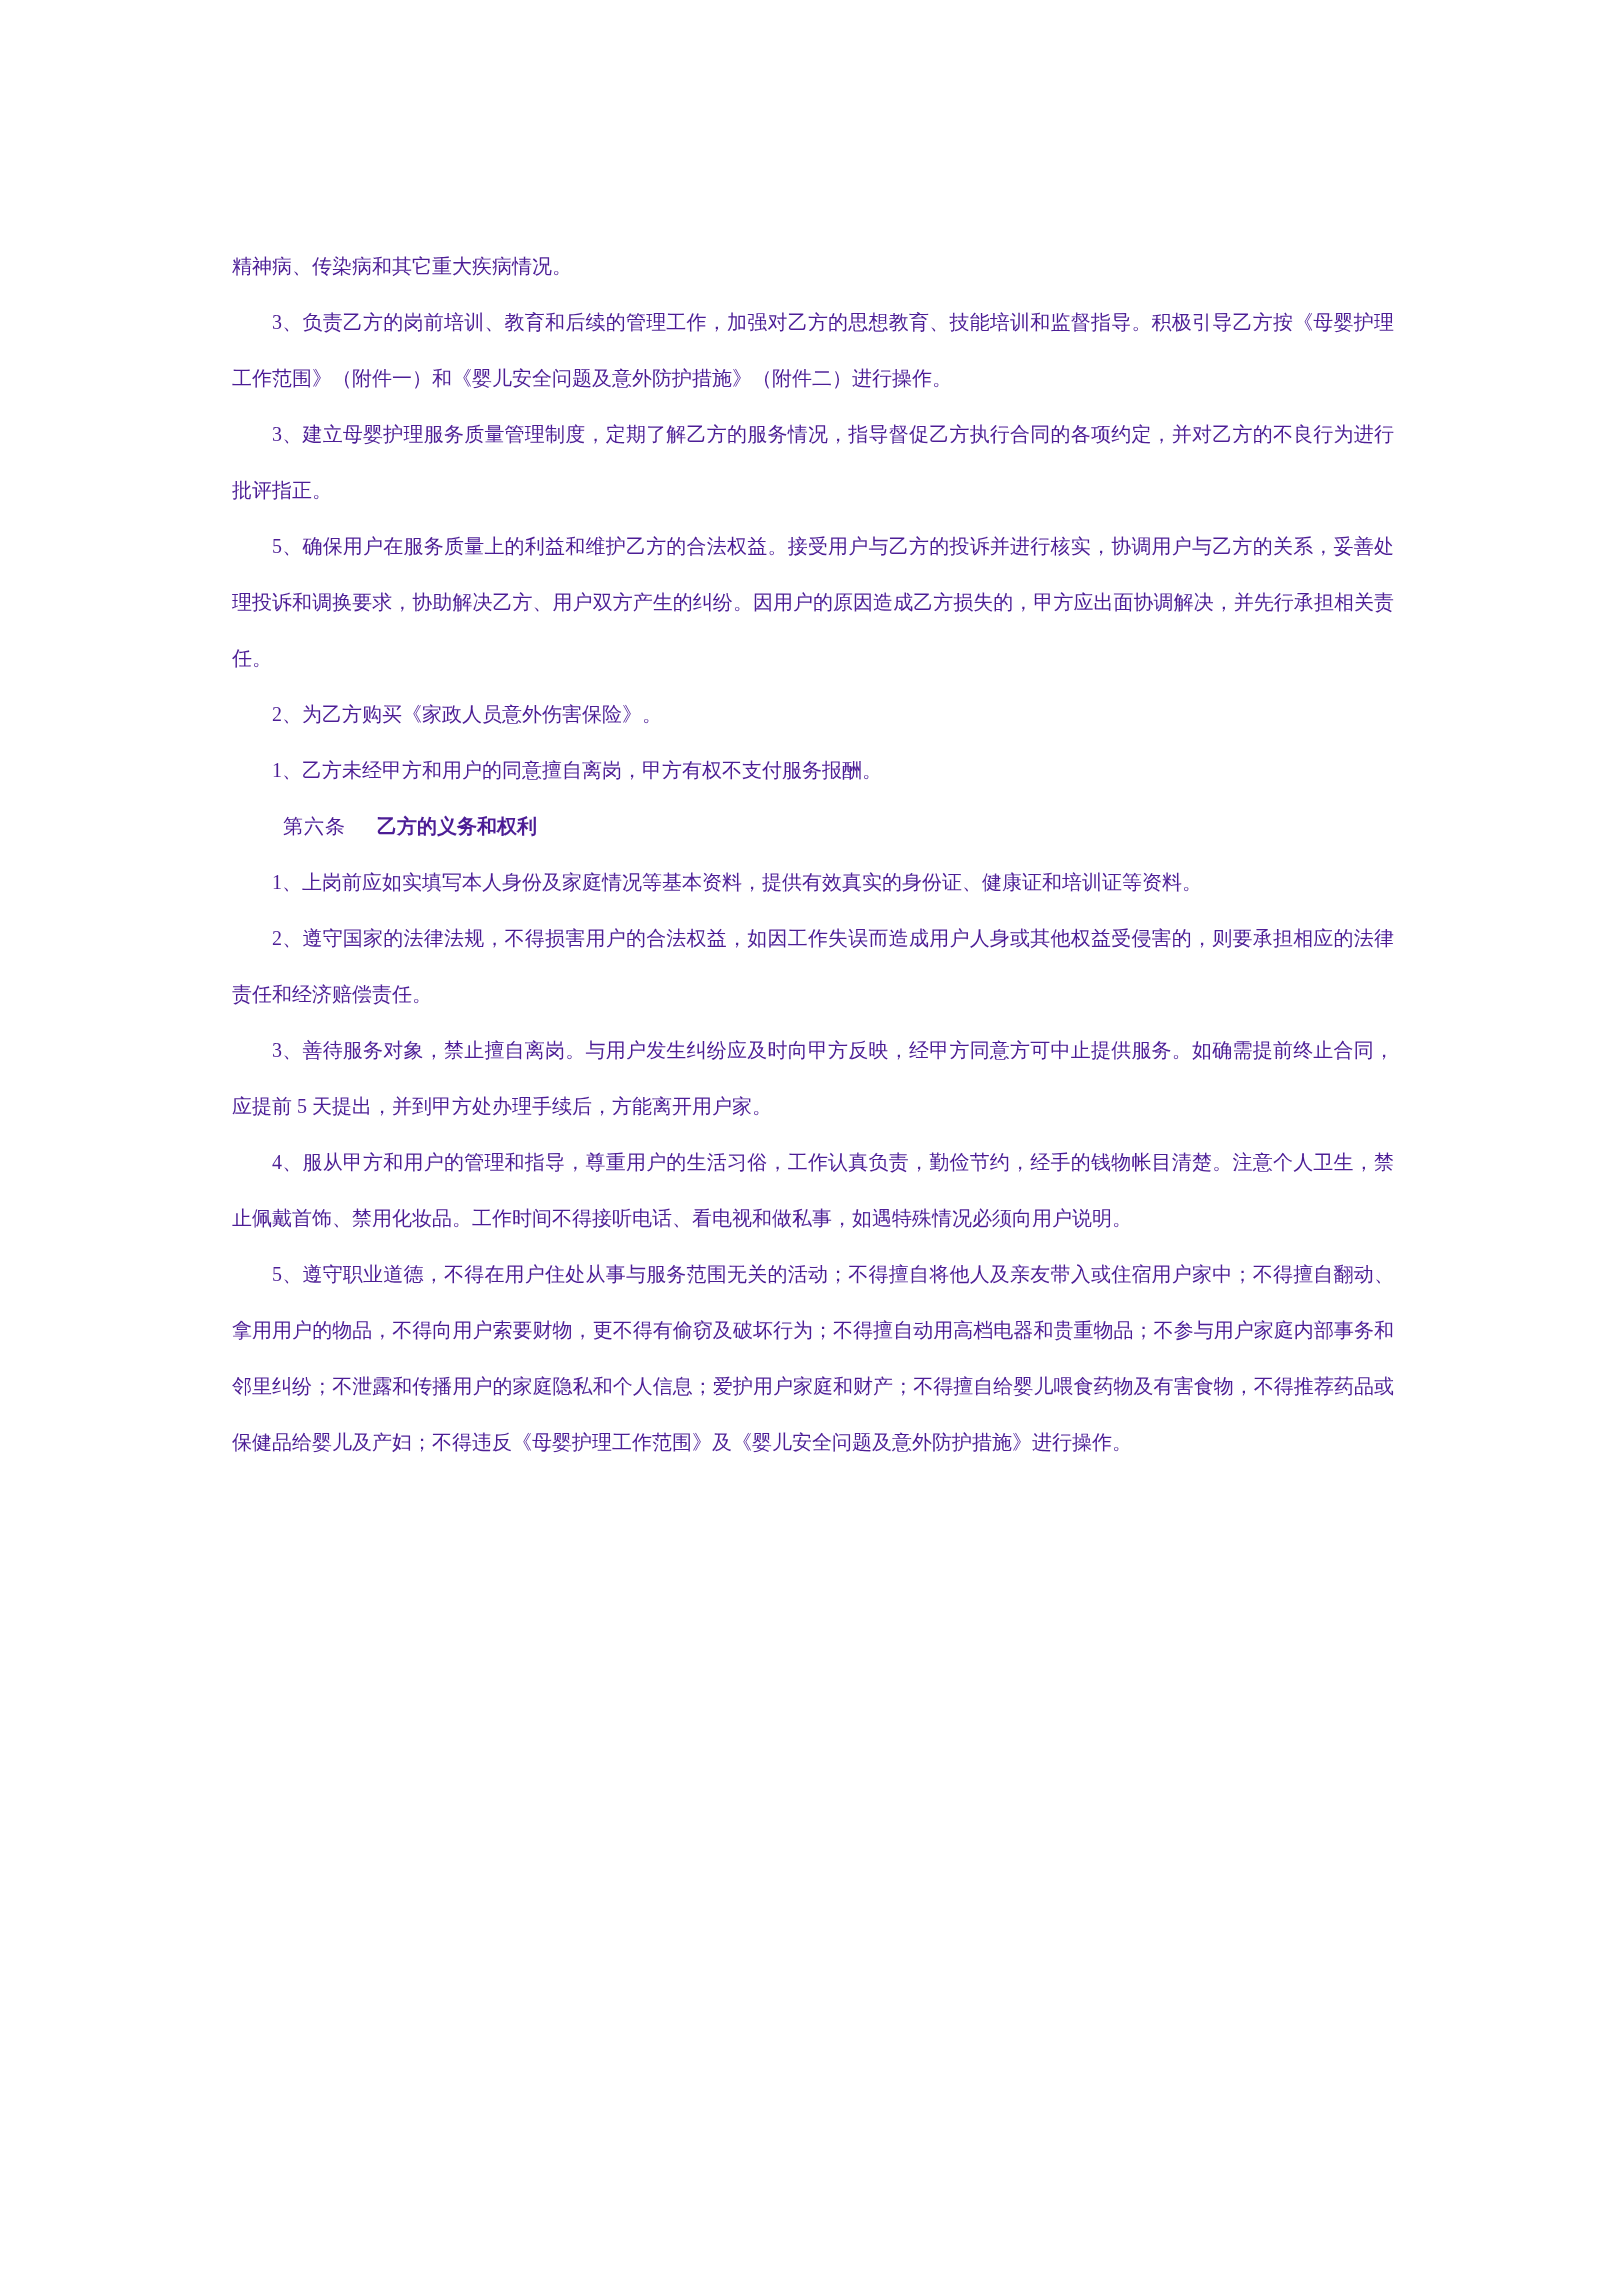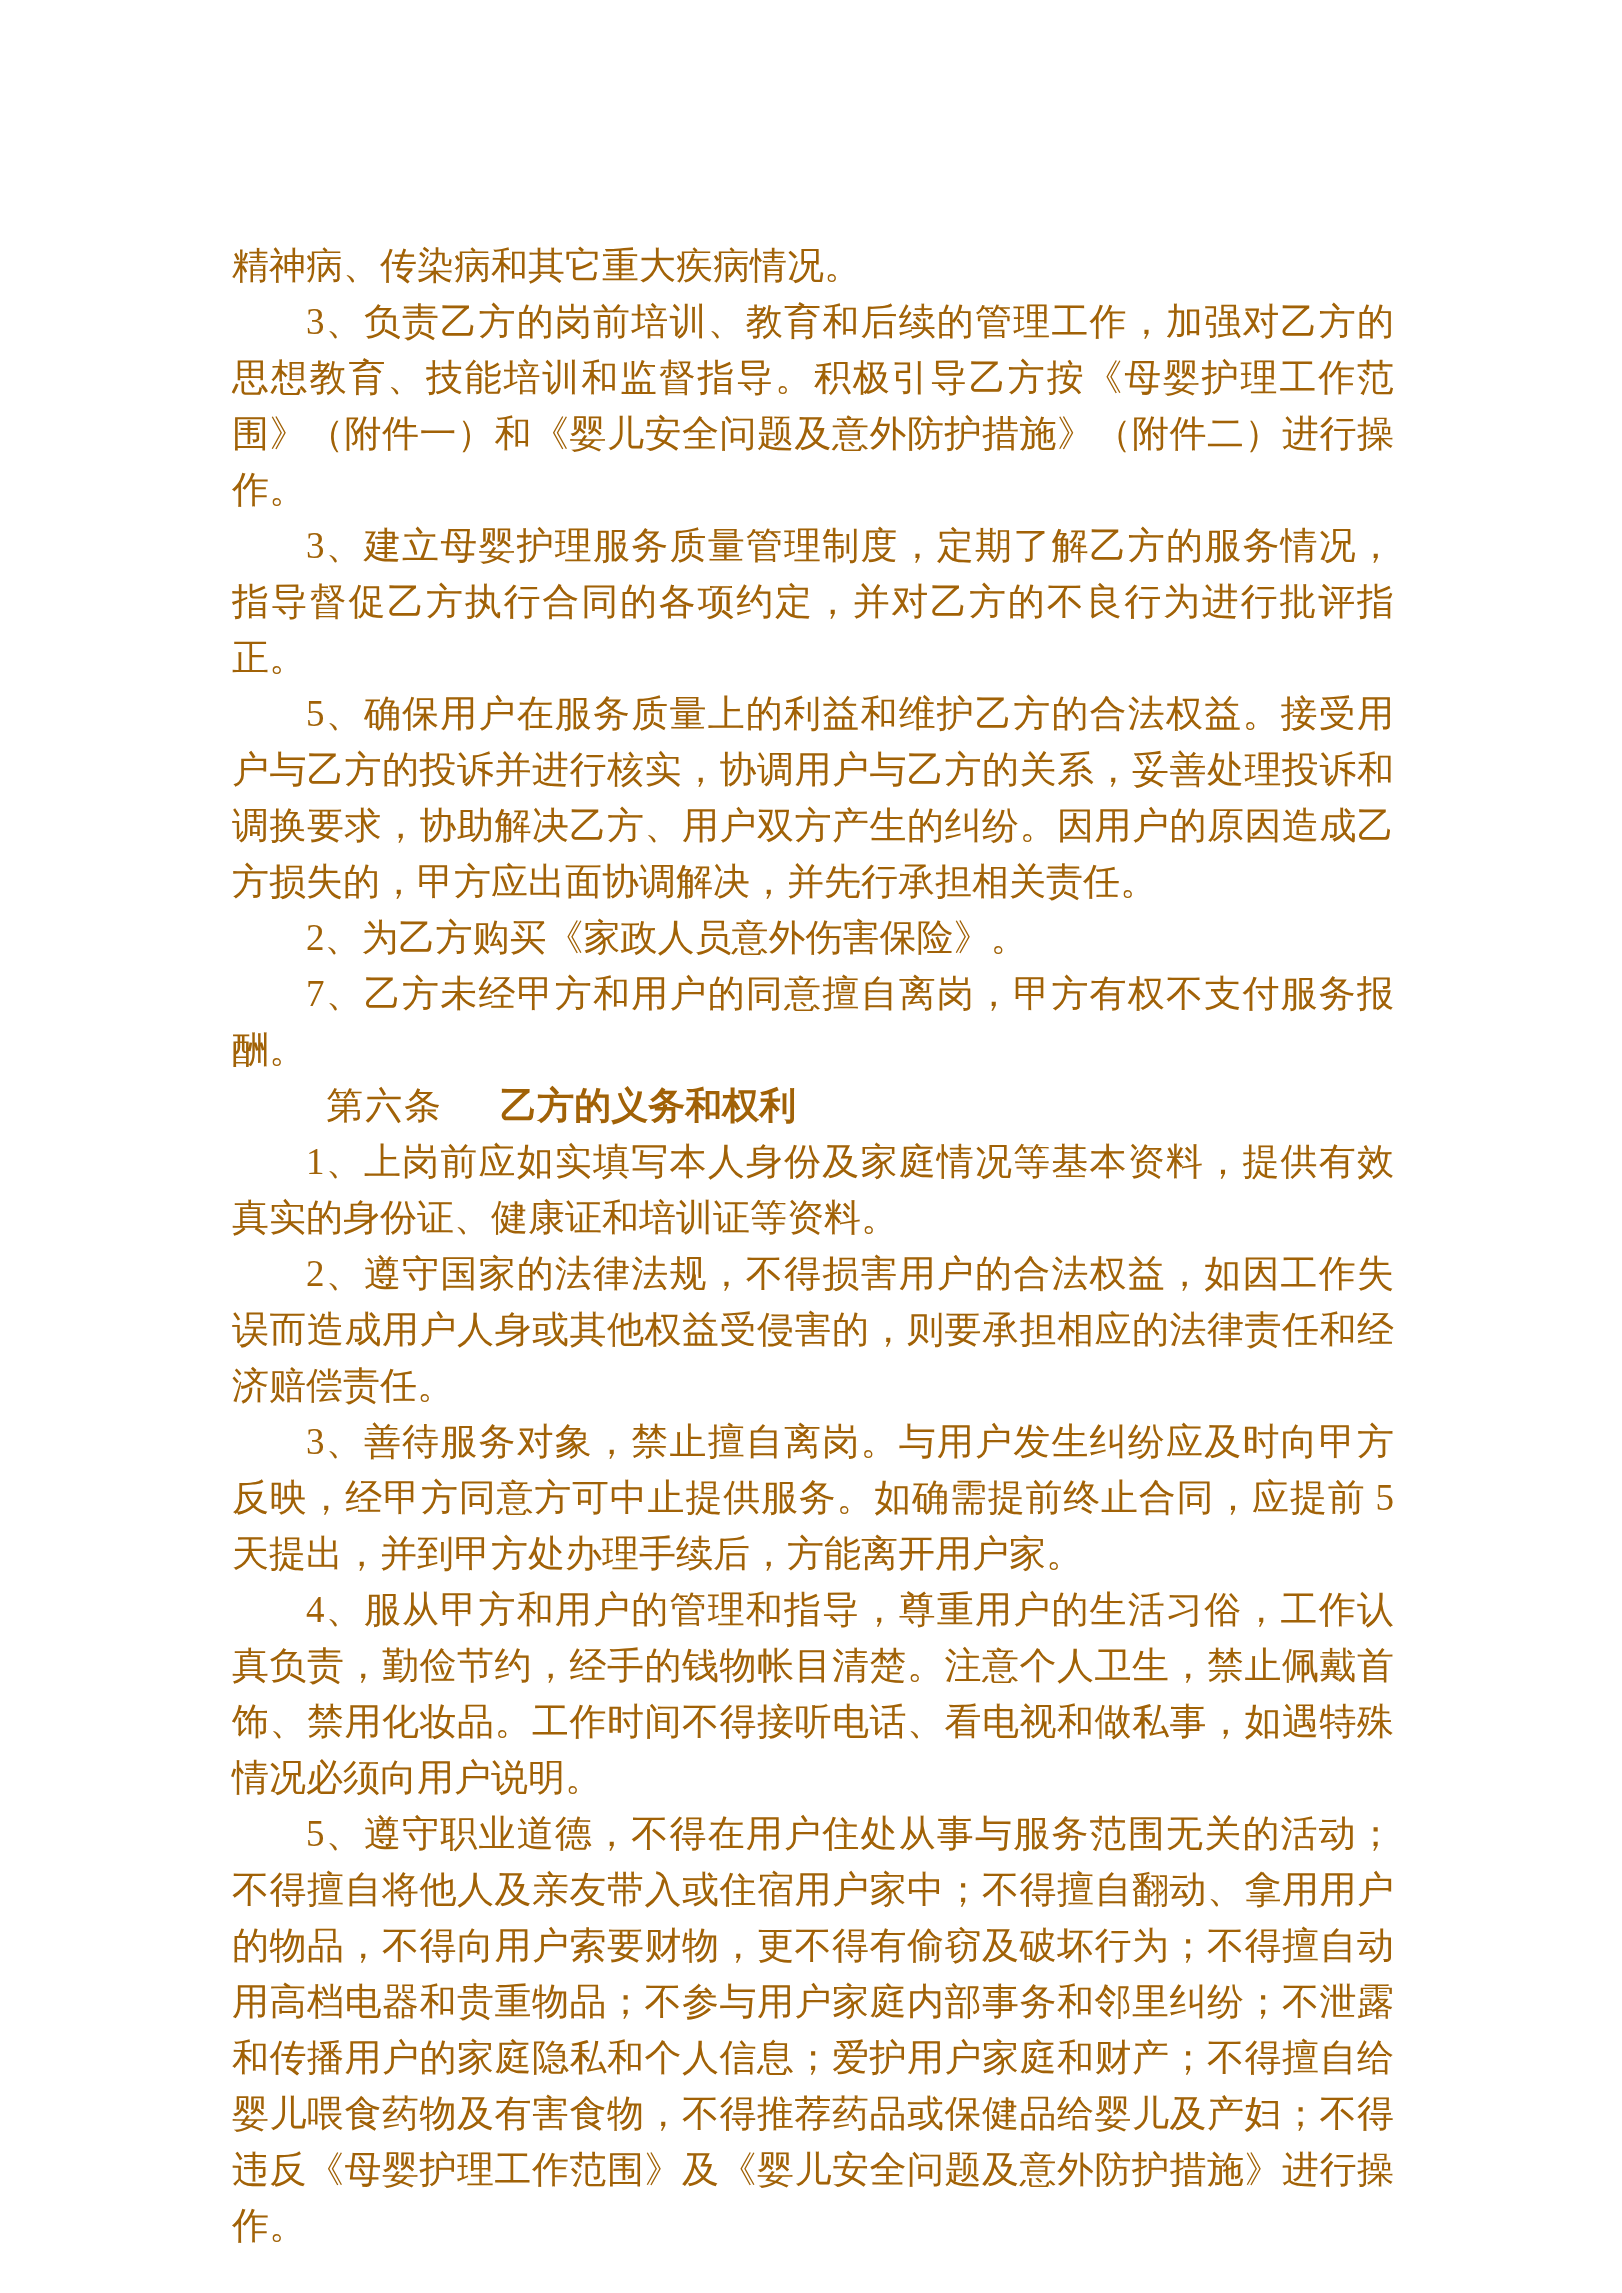--- a/index.html
+++ b/index.html
@@ -14,23 +14,23 @@
     margin: 0 auto;
     background: #ffffff;
     overflow: hidden;
     font-family: "Liberation Serif", "DejaVu Serif", serif;
   }
   .doc-body {
     position: absolute;
     left: 232px;
     top: 238px;
     width: 1162px;
-    font-size: 37px;
+    font-size: 20px;
     line-height: 56px;
-    color: #a16207;
+    color: #4c1d95;
     text-align: justify;
     text-justify: inter-character;
   }
   .doc-body p {
     margin: 0;
     padding: 0;
   }
   p.p-continuation {
     text-indent: 0;
   }
@@ -52,21 +52,21 @@
 </head>
 <body>
 
 <div class="page">
   <div class="doc-body" id="doc-body">
       <p class="p-continuation">精神病、传染病和其它重大疾病情况。</p>
       <p class="p-body">3、负责乙方的岗前培训、教育和后续的管理工作，加强对乙方的思想教育、技能培训和监督指导。积极引导乙方按《母婴护理工作范围》（附件一）和《婴儿安全问题及意外防护措施》（附件二）进行操作。</p>
       <p class="p-body">3、建立母婴护理服务质量管理制度，定期了解乙方的服务情况，指导督促乙方执行合同的各项约定，并对乙方的不良行为进行批评指正。</p>
       <p class="p-body">5、确保用户在服务质量上的利益和维护乙方的合法权益。接受用户与乙方的投诉并进行核实，协调用户与乙方的关系，妥善处理投诉和调换要求，协助解决乙方、用户双方产生的纠纷。因用户的原因造成乙方损失的，甲方应出面协调解决，并先行承担相关责任。</p>
       <p class="p-body">2、为乙方购买《家政人员意外伤害保险》。</p>
-      <p class="p-body">7、乙方未经甲方和用户的同意擅自离岗，甲方有权不支付服务报酬。</p>
+      <p class="p-body">1、乙方未经甲方和用户的同意擅自离岗，甲方有权不支付服务报酬。</p>
       <p class="p-heading"><span class="hd-label">第六条</span><span class="hd-text">乙方的义务和权利</span></p>
       <p class="p-body">1、上岗前应如实填写本人身份及家庭情况等基本资料，提供有效真实的身份证、健康证和培训证等资料。</p>
       <p class="p-body">2、遵守国家的法律法规，不得损害用户的合法权益，如因工作失误而造成用户人身或其他权益受侵害的，则要承担相应的法律责任和经济赔偿责任。</p>
       <p class="p-body">3、善待服务对象，禁止擅自离岗。与用户发生纠纷应及时向甲方反映，经甲方同意方可中止提供服务。如确需提前终止合同，应提前 5 天提出，并到甲方处办理手续后，方能离开用户家。</p>
       <p class="p-body">4、服从甲方和用户的管理和指导，尊重用户的生活习俗，工作认真负责，勤俭节约，经手的钱物帐目清楚。注意个人卫生，禁止佩戴首饰、禁用化妆品。工作时间不得接听电话、看电视和做私事，如遇特殊情况必须向用户说明。</p>
       <p class="p-body">5、遵守职业道德，不得在用户住处从事与服务范围无关的活动；不得擅自将他人及亲友带入或住宿用户家中；不得擅自翻动、拿用用户的物品，不得向用户索要财物，更不得有偷窃及破坏行为；不得擅自动用高档电器和贵重物品；不参与用户家庭内部事务和邻里纠纷；不泄露和传播用户的家庭隐私和个人信息；爱护用户家庭和财产；不得擅自给婴儿喂食药物及有害食物，不得推荐药品或保健品给婴儿及产妇；不得违反《母婴护理工作范围》及《婴儿安全问题及意外防护措施》进行操作。</p>
     </div>
 </div>
 
 

